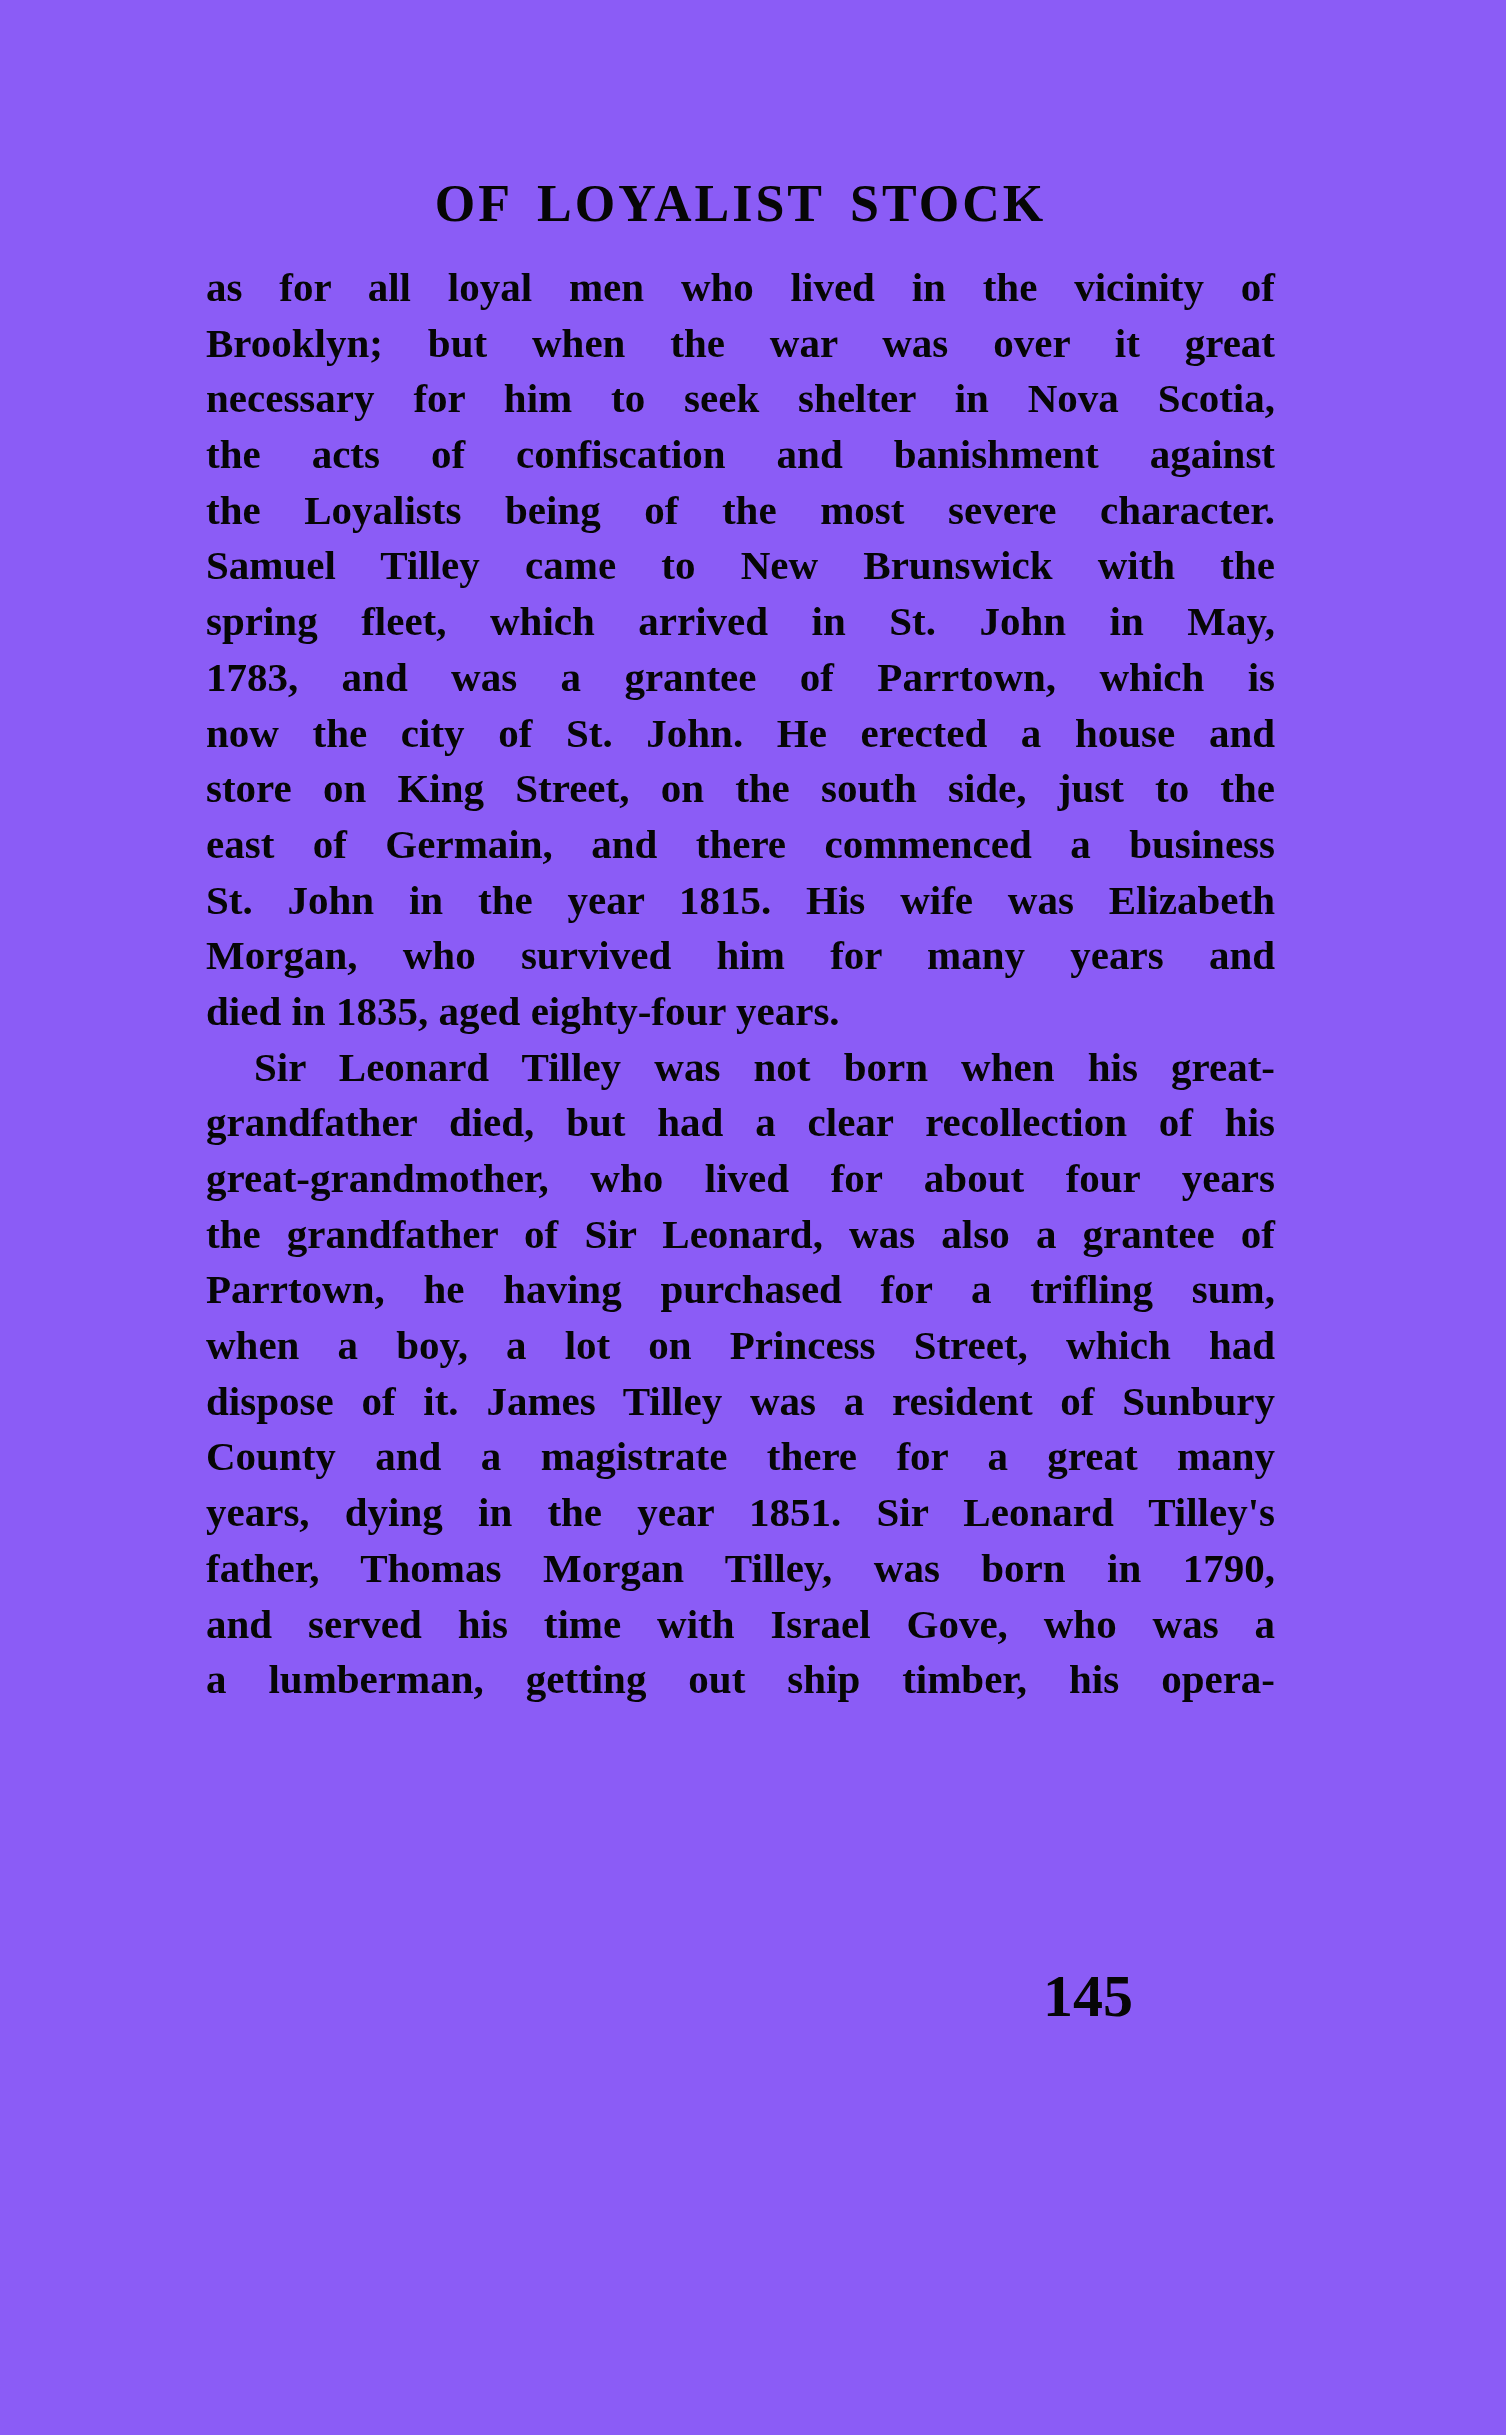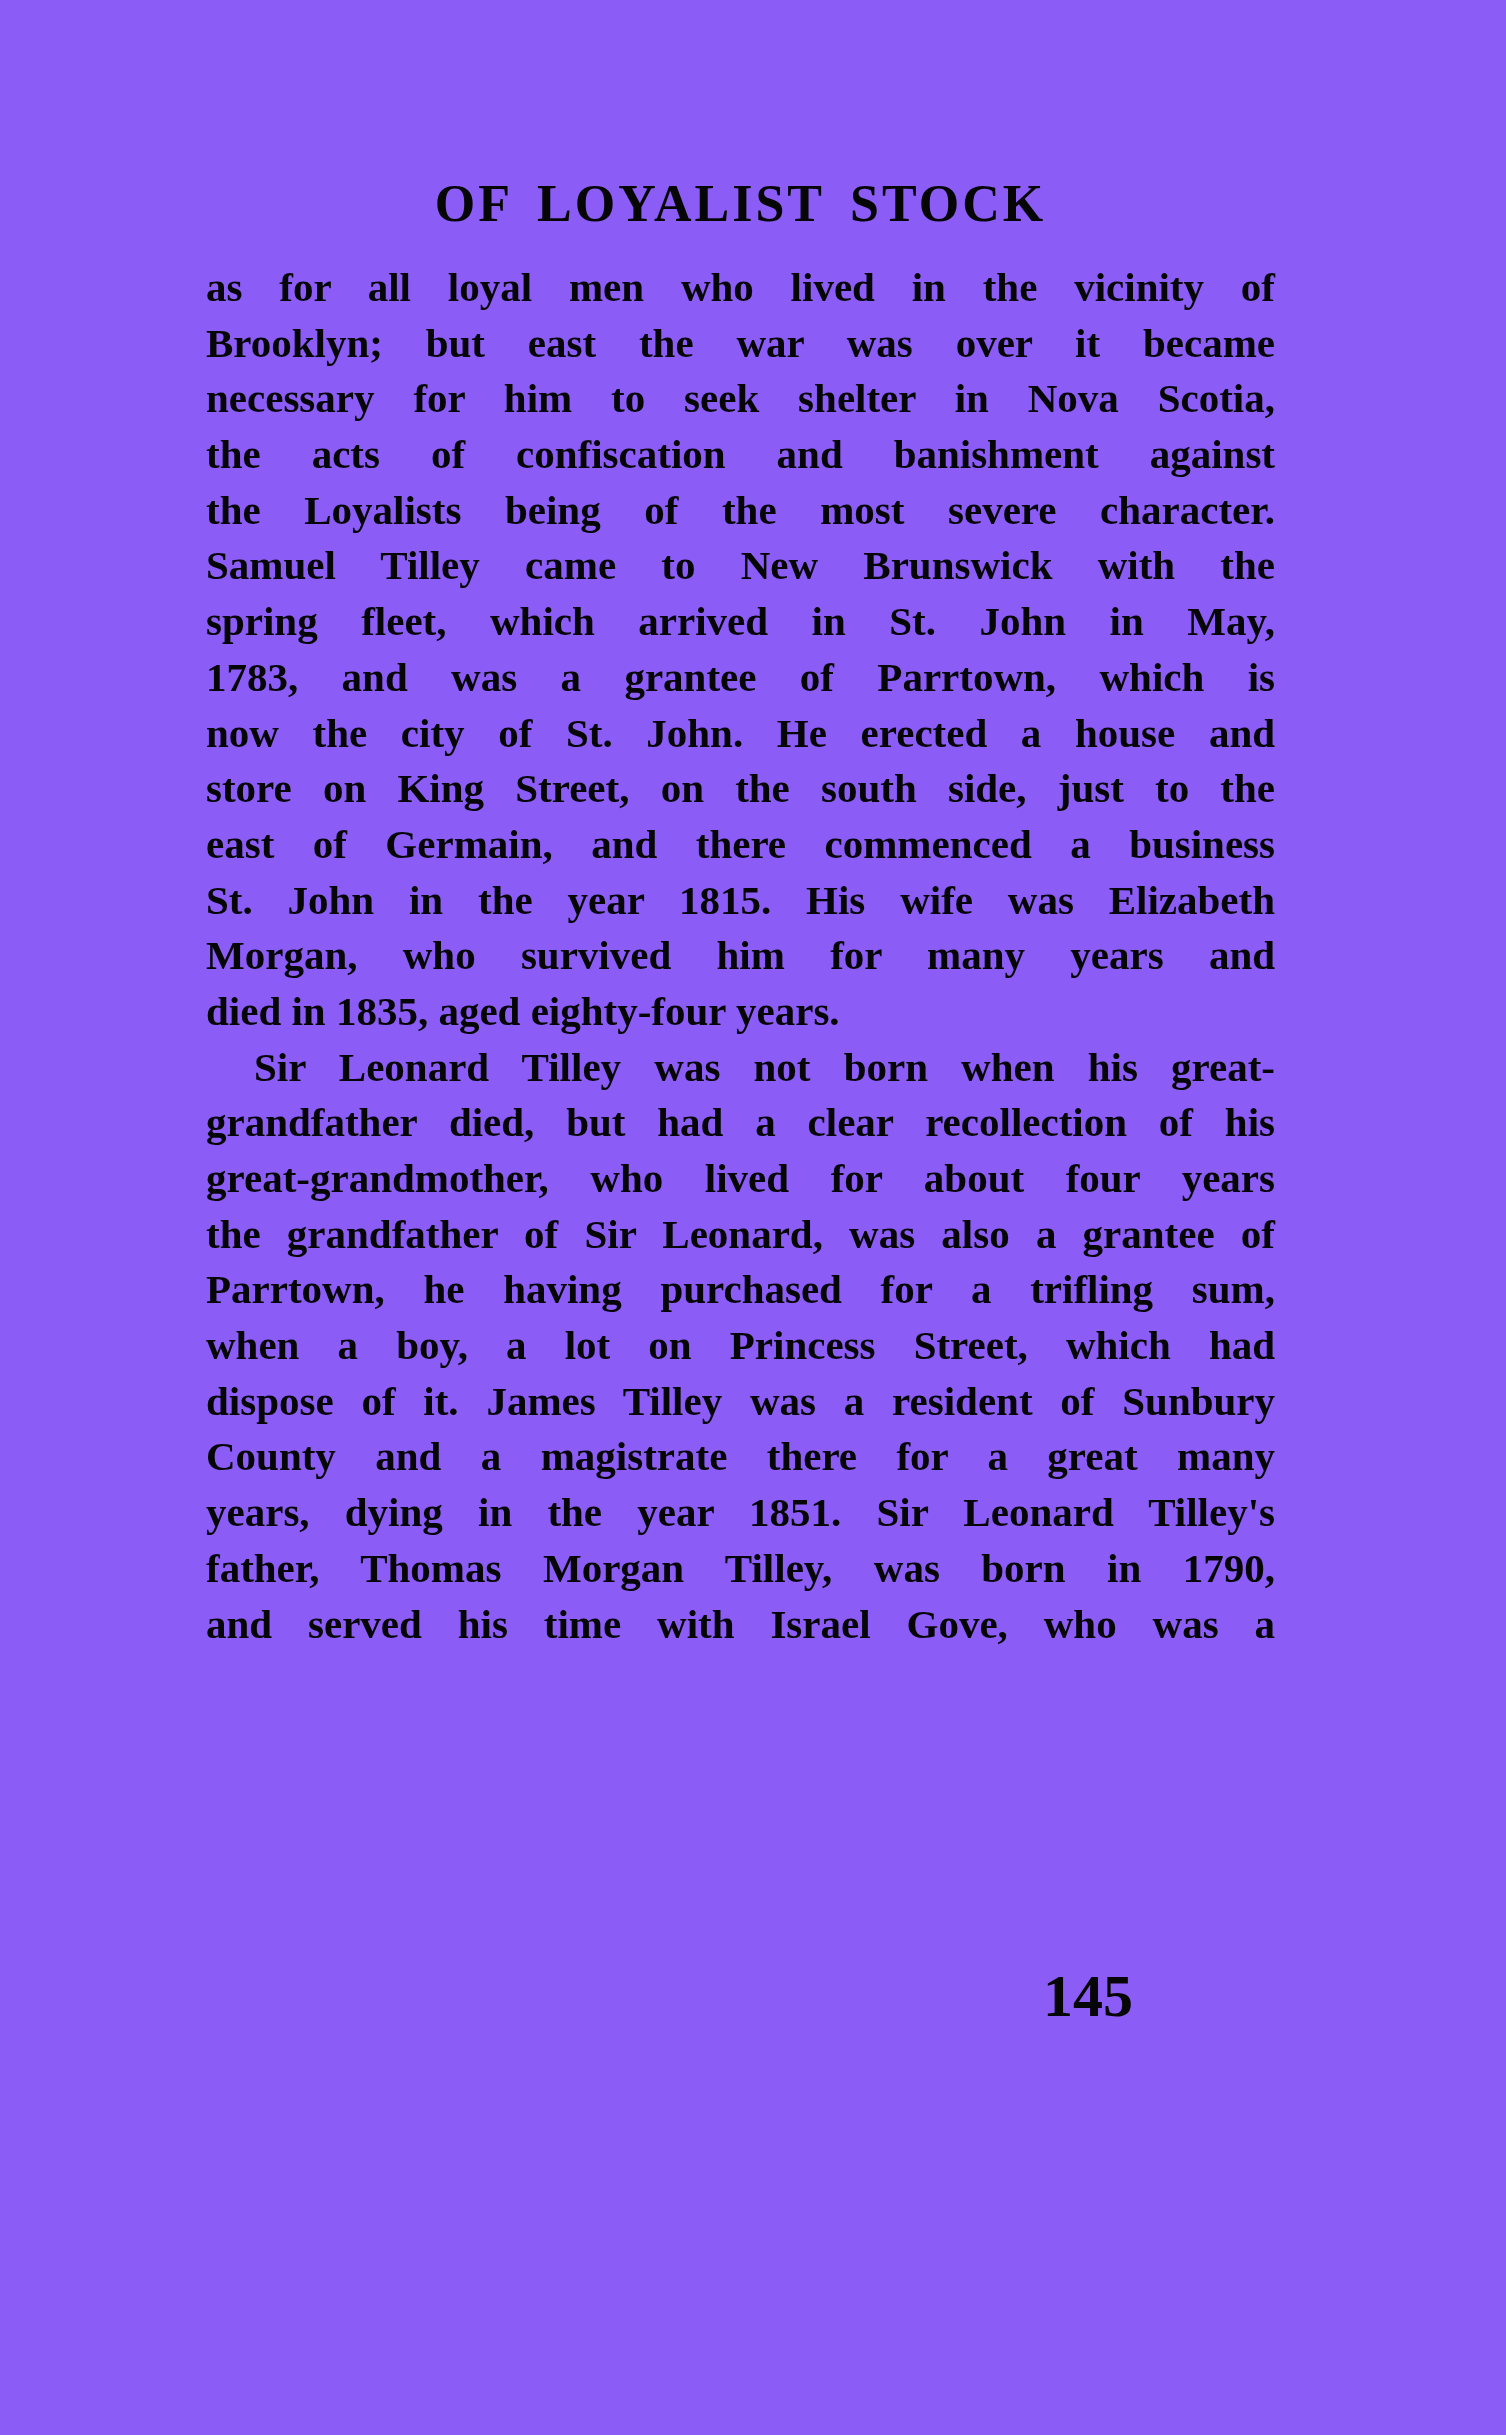--- a/index.html
+++ b/index.html
@@ -67,21 +67,21 @@
 <body>
 
 <div class="page">
 
   <h1 class="heading">OF LOYALIST STOCK</h1>
 
   <div class="textblock">
 
     <div class="para">
       <div class="line">as for all loyal men who lived in the vicinity of</div>
-      <div class="line">Brooklyn; but east the war was over it became</div>
+      <div class="line">Brooklyn; but when the war was over it great</div>
       <div class="line">necessary for him to seek shelter in Nova Scotia,</div>
       <div class="line">the acts of confiscation and banishment against</div>
       <div class="line">the Loyalists being of the most severe character.</div>
       <div class="line">Samuel Tilley came to New Brunswick with the</div>
       <div class="line">spring fleet, which arrived in St. John in May,</div>
       <div class="line">1783, and was a grantee of Parrtown, which is</div>
       <div class="line">now the city of St. John.  He erected a house and</div>
       <div class="line">store on King Street, on the south side, just to the</div>
       <div class="line">east of Germain, and there commenced a business</div>
       <div class="line">St. John in the year 1815.  His wife was Elizabeth</div>
@@ -94,19 +94,20 @@
       <div class="line">grandfather died, but had a clear recollection of his</div>
       <div class="line">great-grandmother, who lived for about four years</div>
       <div class="line">the grandfather of Sir Leonard, was also a grantee of</div>
       <div class="line">Parrtown, he having purchased for a trifling sum,</div>
       <div class="line">when a boy, a lot on Princess Street, which had</div>
       <div class="line">dispose of it.  James Tilley was a resident of Sunbury</div>
       <div class="line">County and a magistrate there for a great many</div>
       <div class="line">years, dying in the year 1851.  Sir Leonard Tilley's</div>
       <div class="line">father, Thomas Morgan Tilley, was born in 1790,</div>
       <div class="line">and served his time with Israel Gove, who was a</div>
+      <div class="line">a lumberman, getting out ship timber, his opera-</div>
     </div>
 
   </div>
 
   <div class="pagenum">145</div>
 
 </div>
 
 </body></html>

